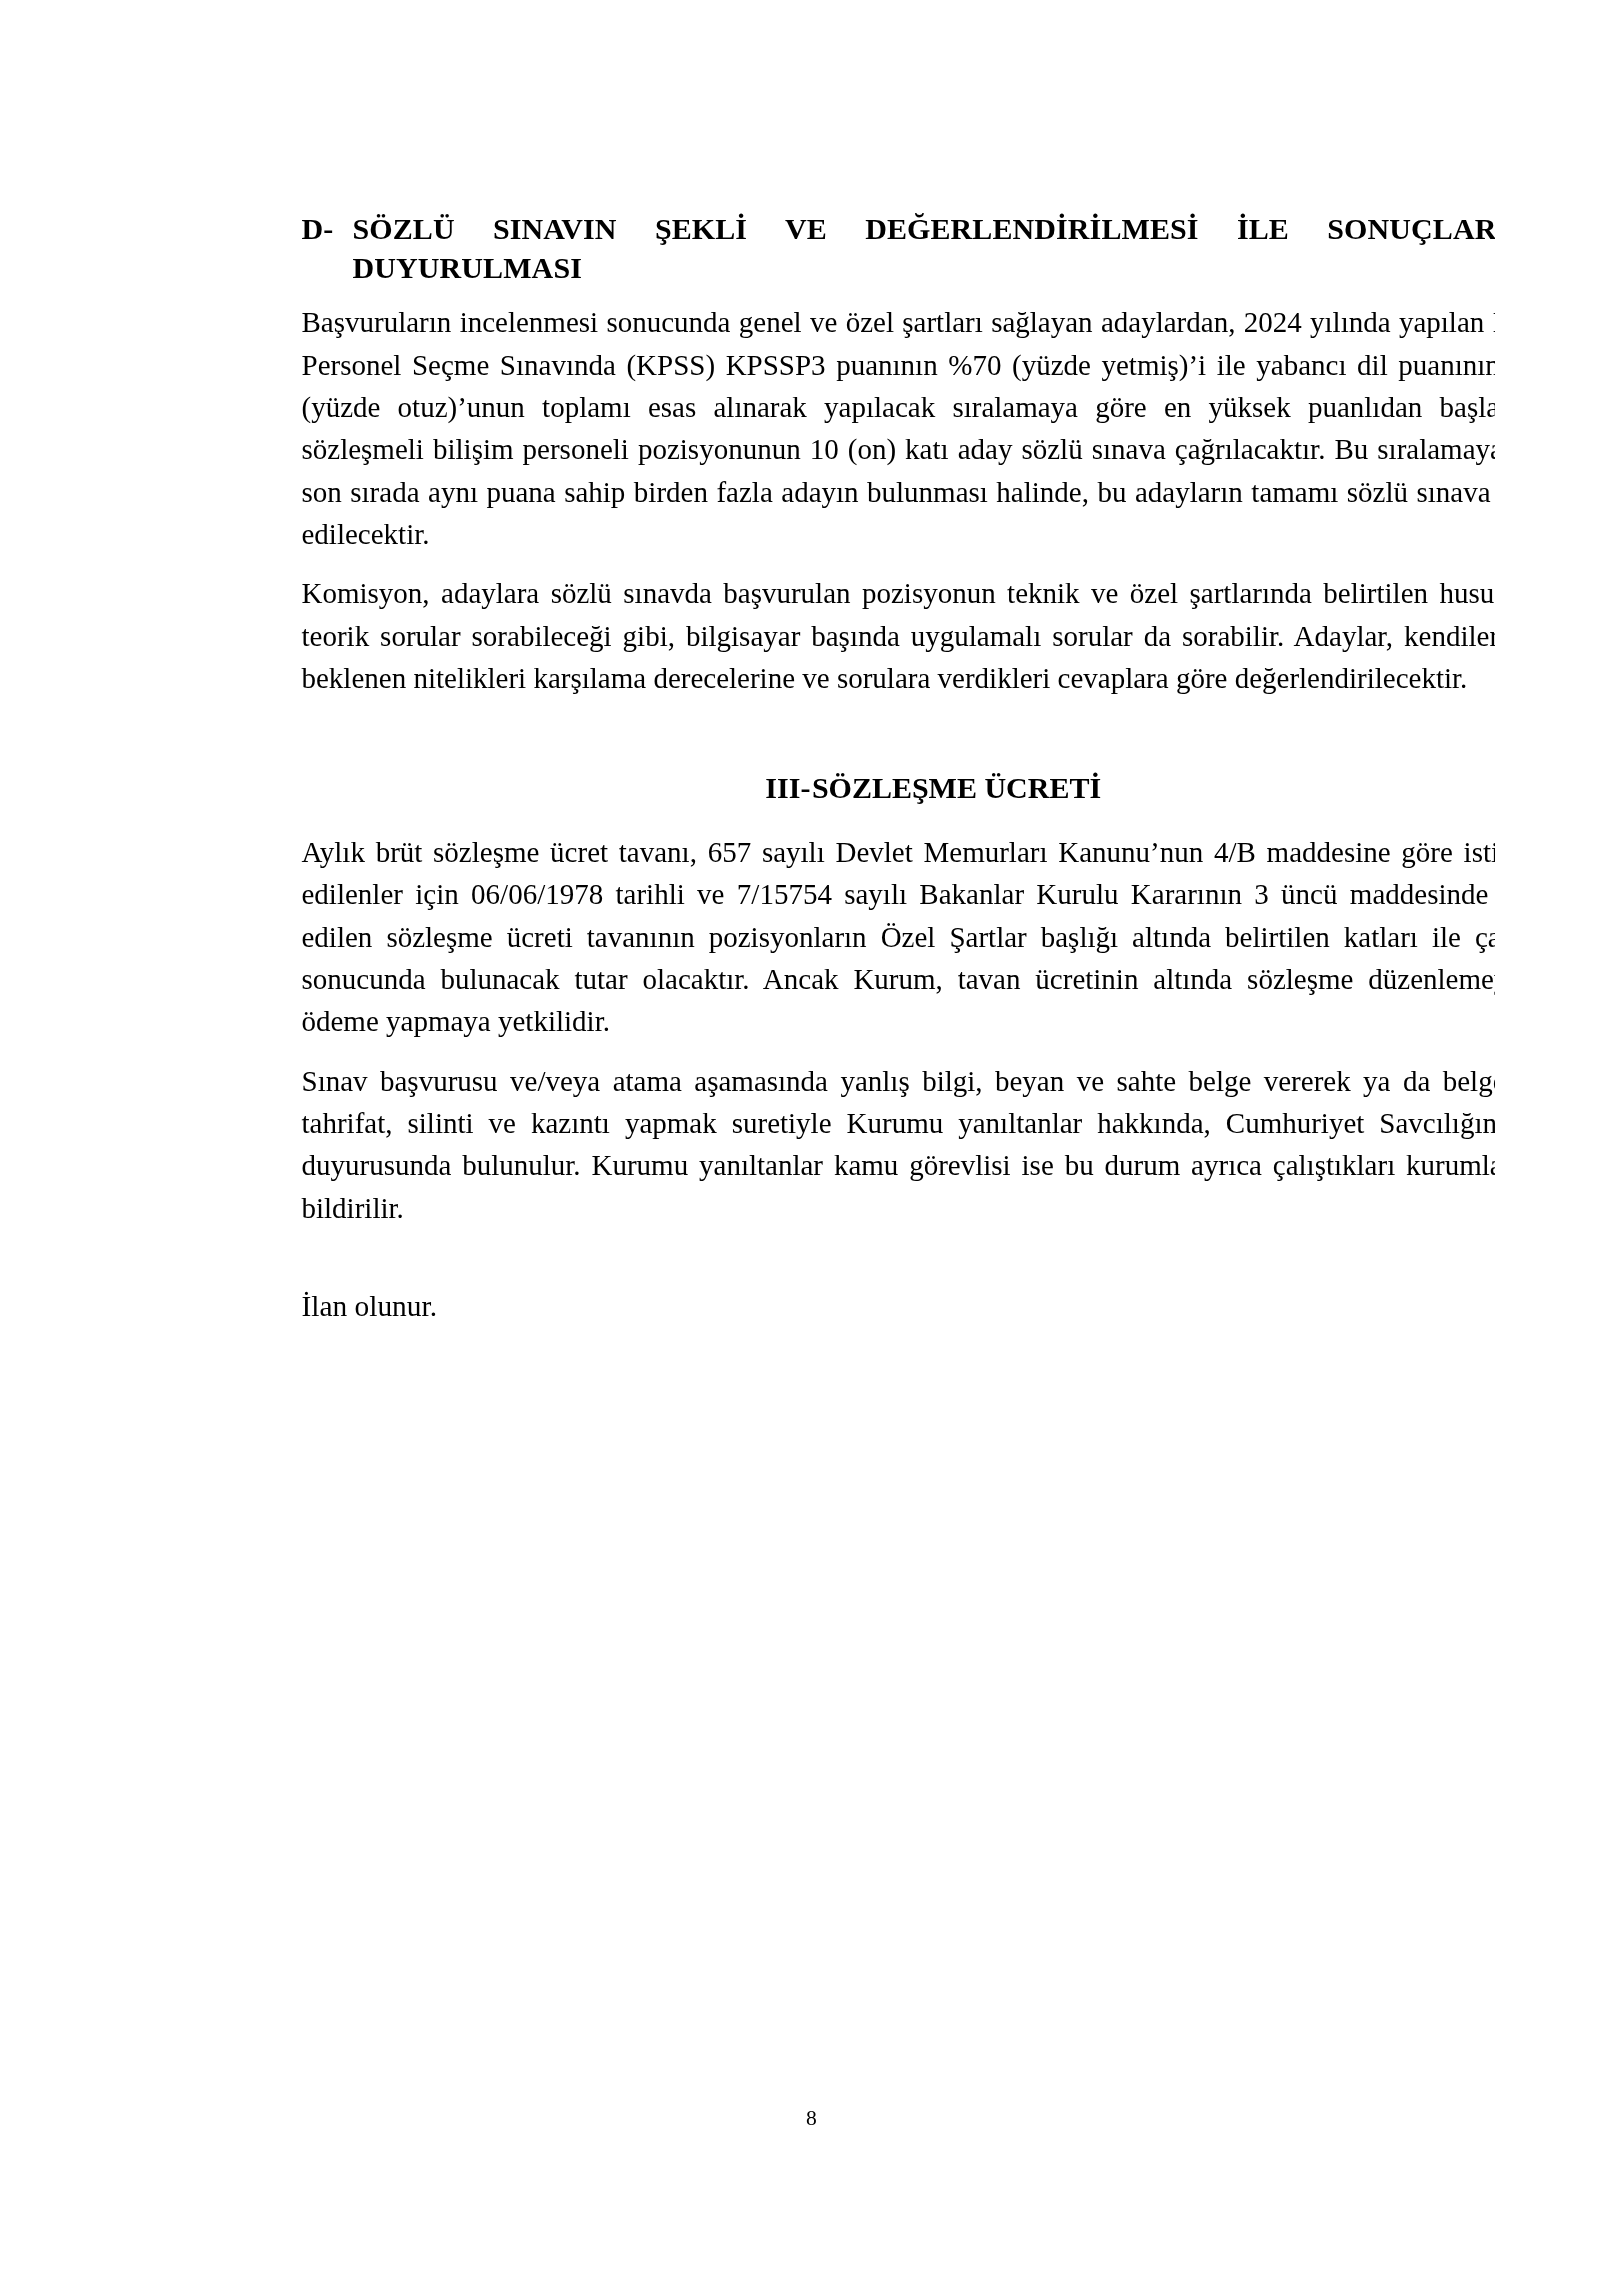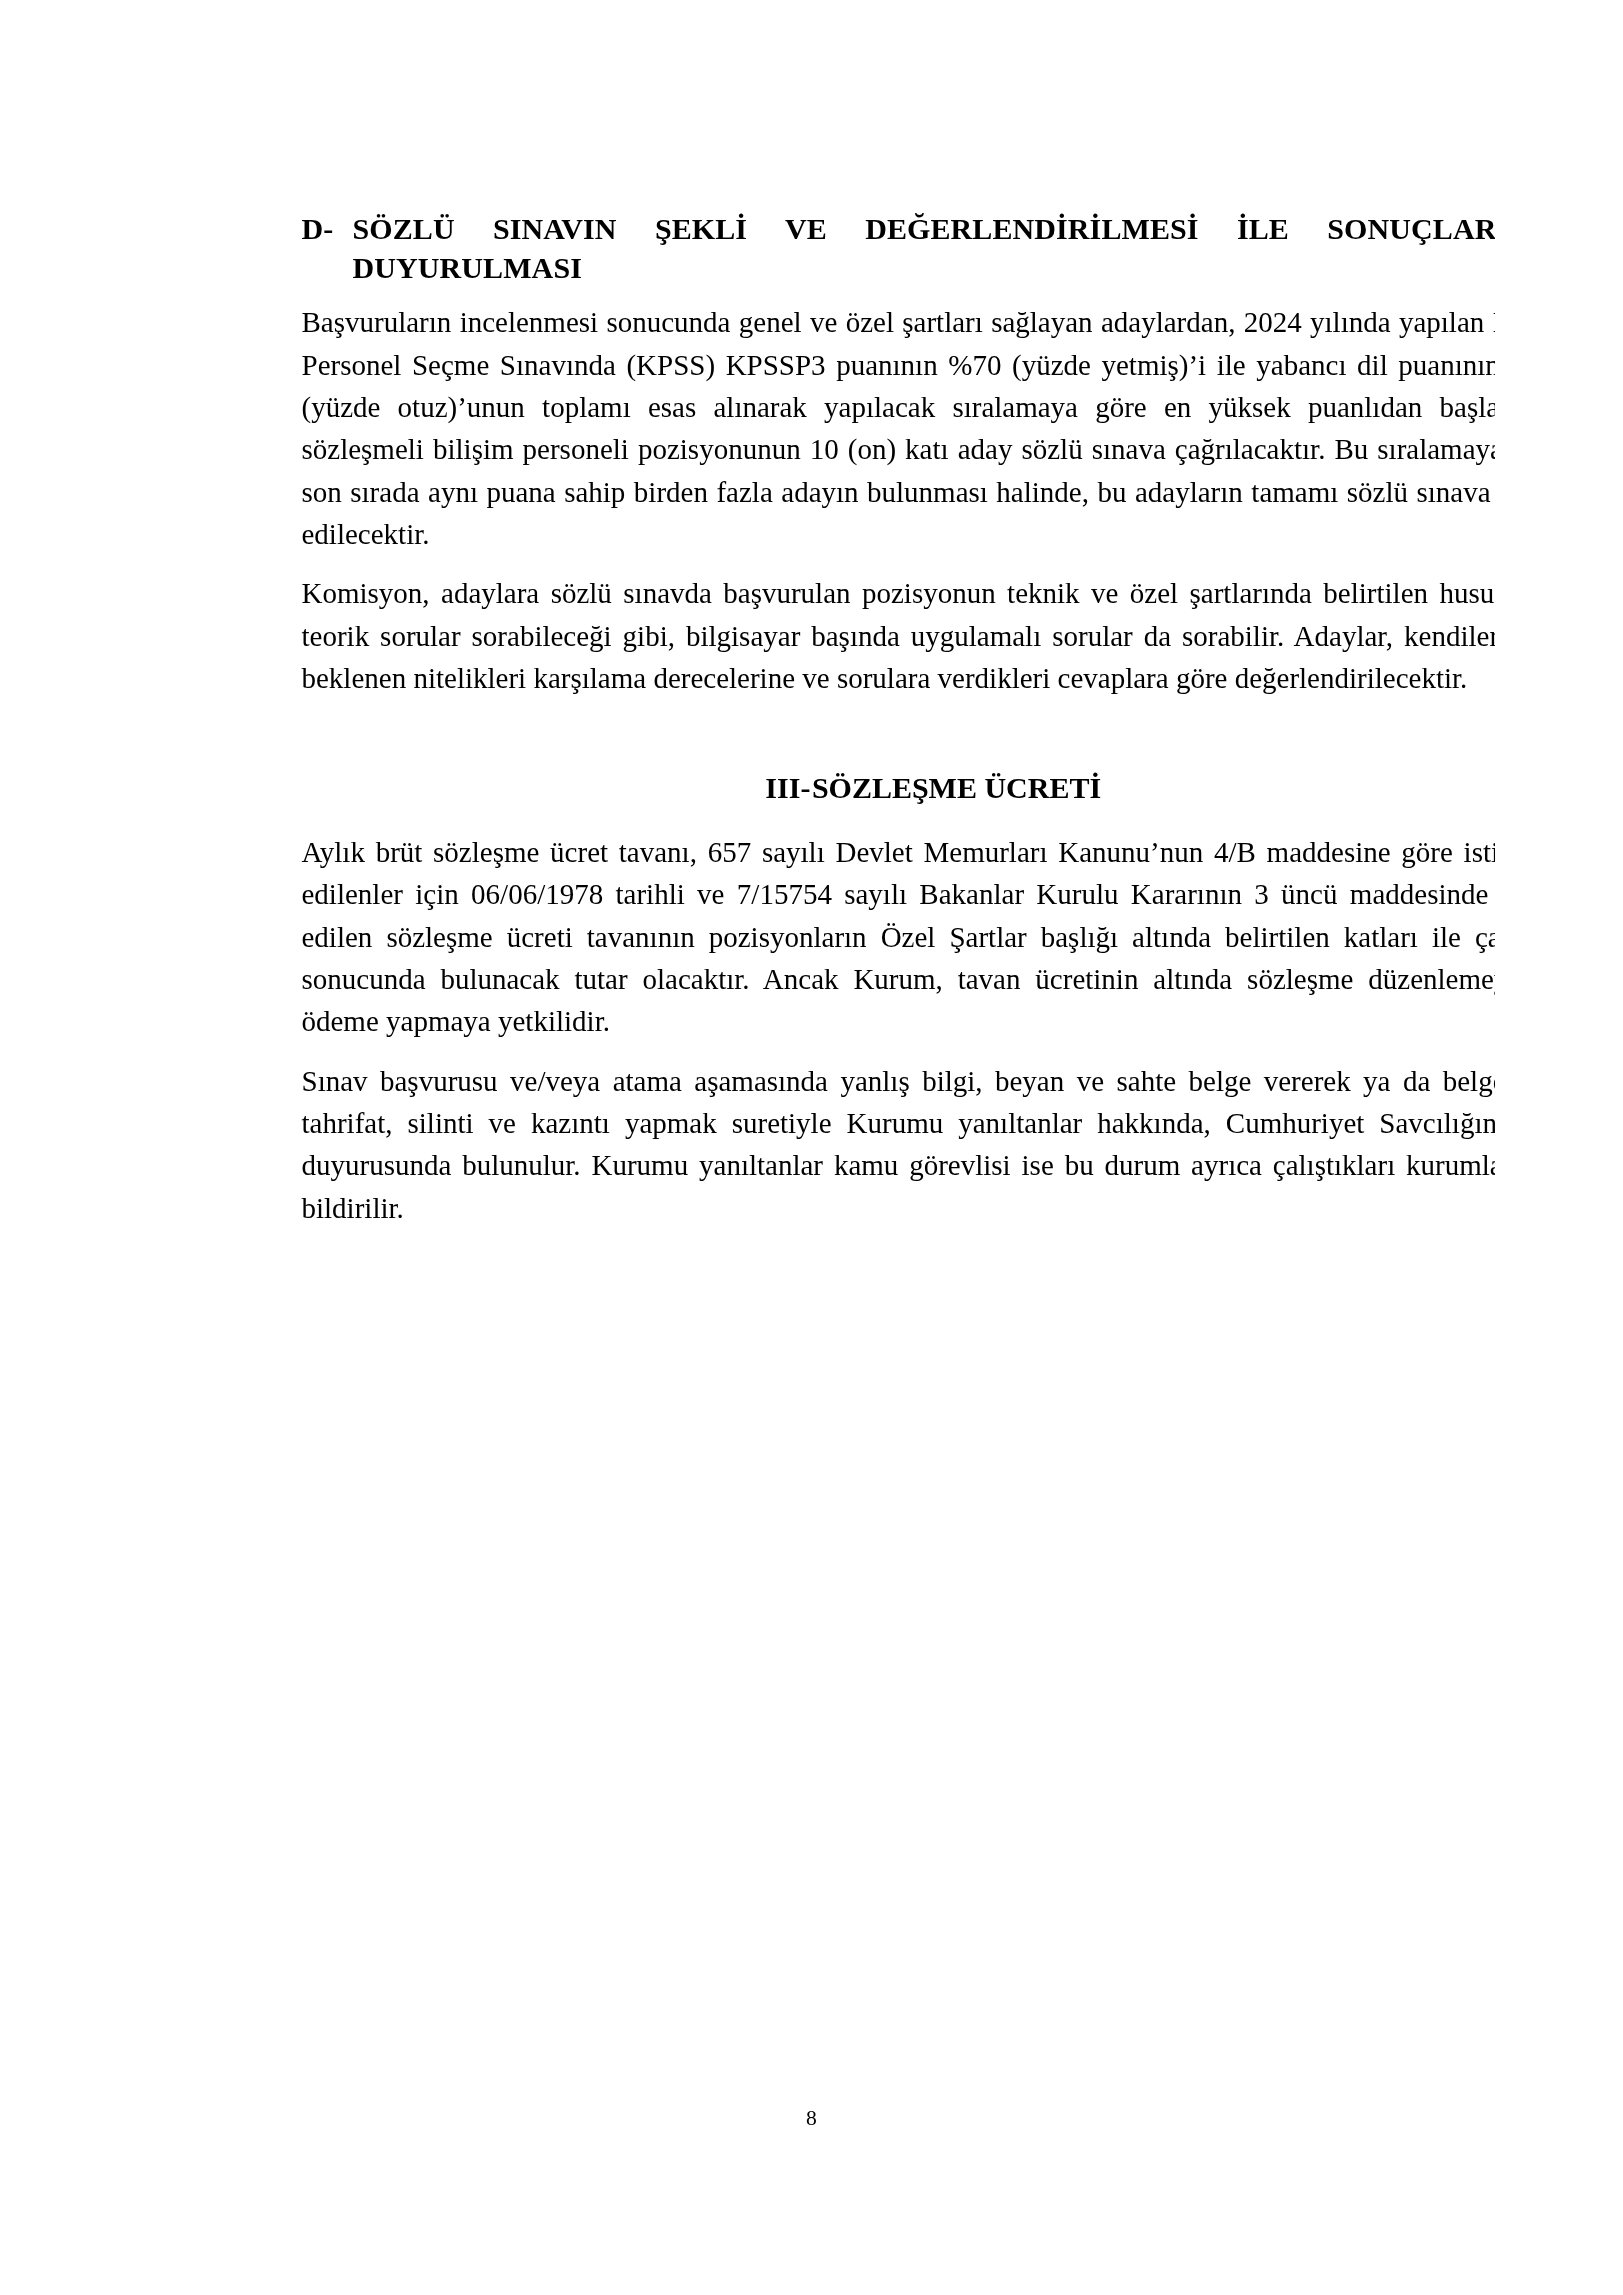--- a/index.html
+++ b/index.html
@@ -108,19 +108,20 @@
 
     <h2 class="roman-heading"><span class="marker">III-</span><span>SÖZLEŞME ÜCRETİ</span></h2>
 
     <div class="gap-after-roman"></div>
 
     <p class="body">Aylık brüt sözleşme ücret tavanı, 657 sayılı Devlet Memurları Kanunu’nun 4/B maddesine göre istihdam edilenler için 06/06/1978 tarihli ve 7/15754 sayılı Bakanlar Kurulu Kararının 3 üncü maddesinde tespit edilen sözleşme ücreti tavanının pozisyonların Özel Şartlar başlığı altında belirtilen katları ile çarpımı sonucunda bulunacak tutar olacaktır. Ancak Kurum, tavan ücretinin altında sözleşme düzenlemeye ve ödeme yapmaya yetkilidir.</p>
     <p class="body">Sınav başvurusu ve/veya atama aşamasında yanlış bilgi, beyan ve sahte belge vererek ya da belgelerde tahrifat, silinti ve kazıntı yapmak suretiyle Kurumu yanıltanlar hakkında, Cumhuriyet Savcılığına suç duyurusunda bulunulur. Kurumu yanıltanlar kamu görevlisi ise bu durum ayrıca çalıştıkları kurumlara da bildirilir.</p>
 
     <div class="gap-before-closing"></div>
 
+    <p class="closing">İlan olunur.</p>
 
   </div>
 
   <div class="page-number">8</div>
 
 </div>
 
 
 </body></html>

